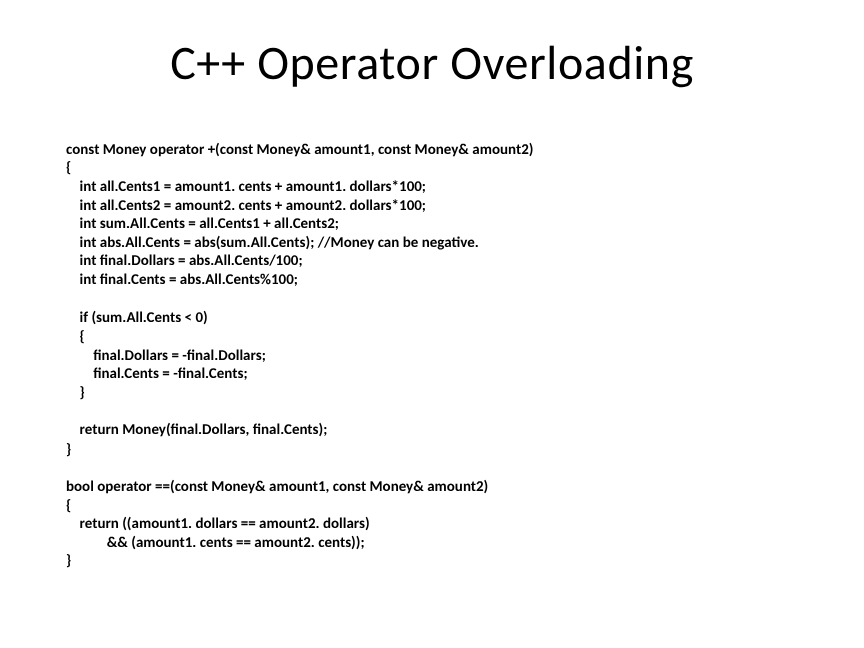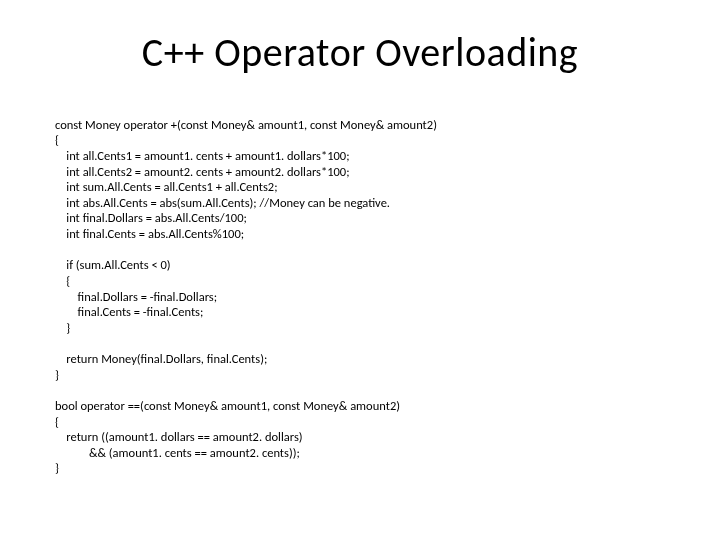--- a/index.html
+++ b/index.html
@@ -20,21 +20,21 @@
   .title {
     font-size: 40px;
     font-weight: 400;
     color: #000;
     text-align: center;
     margin: 8px 0 24px 0;
     letter-spacing: 0.5px;
   }
   .code {
     font-size: 12.5px;
-    font-weight: 400;
+    font-weight: 700;
     color: #000;
     white-space: pre;
     line-height: 1.25;
     font-family: Calibri, Arial, sans-serif;
   }
 </style>
 </head>
 <body>
 
 <div class="slide">

